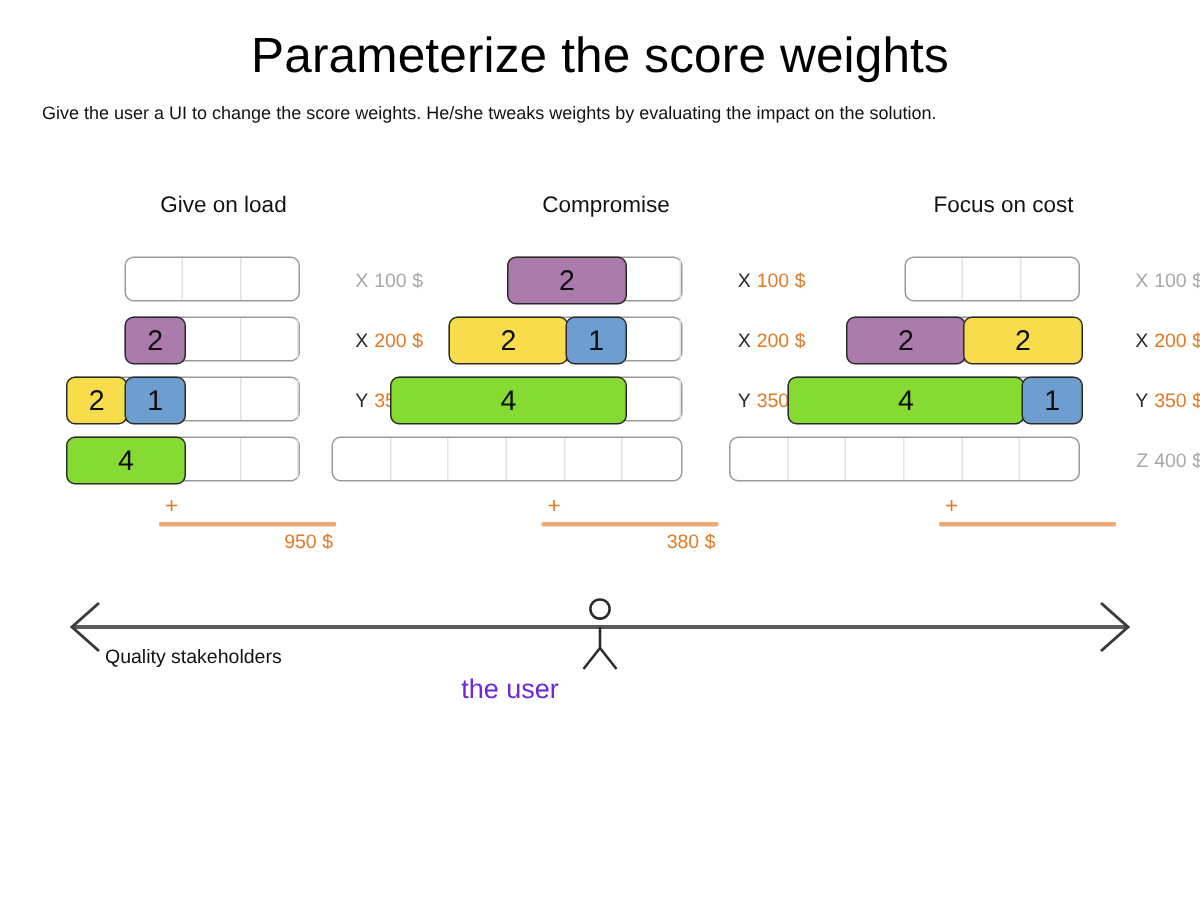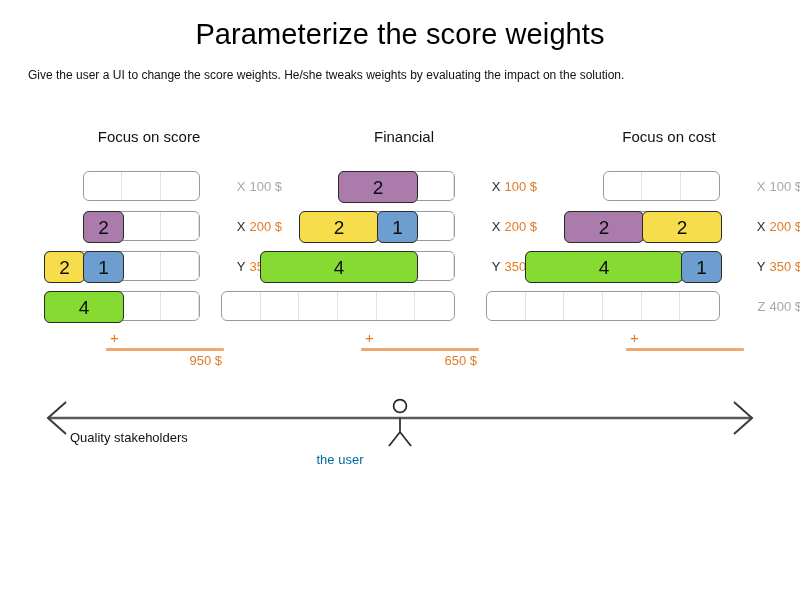--- a/index.html
+++ b/index.html
@@ -6,21 +6,21 @@
   body{
     width:800px;height:600px;background:#ffffff;
     font-family:"Liberation Sans", sans-serif;
     color:#1a1a1a;overflow:hidden;position:relative;
   }
   .slide{position:relative;width:800px;height:600px;}
 
   
   .title{
     position:absolute;top:18px;left:0;width:800px;text-align:center;
-    font-size:29px;font-weight:400;color:#000;letter-spacing:.1px;
+    font-size:33px;font-weight:400;color:#000;letter-spacing:.1px;
   }
   .subtitle{
     position:absolute;top:68px;left:28px;width:748px;
     font-size:12px;font-weight:400;color:#111;white-space:nowrap;
   }
 
   
   .columns{position:absolute;top:126px;left:0;width:800px;}
   .col{position:absolute;top:0;width:266px;}
   .col-0{left:16px;}
@@ -87,34 +87,34 @@
   
   .axis{position:absolute;left:0;top:388px;width:800px;height:120px;}
   .axis svg{display:block;}
   .axis-label{
     position:absolute;font-size:13px;color:#111;white-space:nowrap;
   }
   .axis-left{left:70px;top:42px;}
   .axis-right{left:580px;top:42px;}
   .persona{
     position:absolute;left:0;top:62px;width:680px;text-align:center;
-    font-size:13px;color:#0369a1;line-height:19px;
+    font-size:18px;color:#6d28d9;line-height:19px;
   }
 </style>
 </head>
 <body>
 
 <div class="slide">
 
   <div class="title">Parameterize the score weights</div>
   <div class="subtitle">Give the user a UI to change the score weights. He/she tweaks weights by evaluating the impact on the solution.</div>
 
   <div class="columns" id="columns">
       <div class="col col-0">
-        <div class="col-head">Focus on score</div>
+        <div class="col-head">Give on load</div>
         <div class="rows">
           <div class="row row-0">
             <div class="track-wrap">
               <div class="track" style="width: 117px;">
                 <div class="cell" style="width: 39px;"></div>
                 <div class="cell" style="width: 39px;"></div>
                 <div class="cell" style="width: 39px;"></div>
               </div>
             </div>
             <div class="rlabel muted">
@@ -168,21 +168,21 @@
             </div>
           </div>
         </div>
         <div class="total">
           <div class="plus">+</div>
           <div class="rule"></div>
           <div class="sum">950 $</div>
         </div>
       </div>
       <div class="col col-1">
-        <div class="col-head">Financial</div>
+        <div class="col-head">Compromise</div>
         <div class="rows">
           <div class="row row-0">
             <div class="track-wrap">
               <div class="track" style="width: 117px;">
                 <div class="cell" style="width: 39px;"></div>
                 <div class="cell" style="width: 39px;"></div>
                 <div class="cell" style="width: 39px;"></div>
                 <div class="fill" style="left: -1px; width: 80px; background: rgb(171, 123, 172);">2</div>
               </div>
             </div>
@@ -236,21 +236,21 @@
             </div>
             <div class="rlabel muted">
               <span class="key">Z</span>
               <span class="price">400 $</span>
             </div>
           </div>
         </div>
         <div class="total">
           <div class="plus">+</div>
           <div class="rule"></div>
-          <div class="sum">650 $</div>
+          <div class="sum">380 $</div>
         </div>
       </div>
       <div class="col col-2">
         <div class="col-head">Focus on cost</div>
         <div class="rows">
           <div class="row row-0">
             <div class="track-wrap">
               <div class="track" style="width: 117px;">
                 <div class="cell" style="width: 39px;"></div>
                 <div class="cell" style="width: 39px;"></div>

